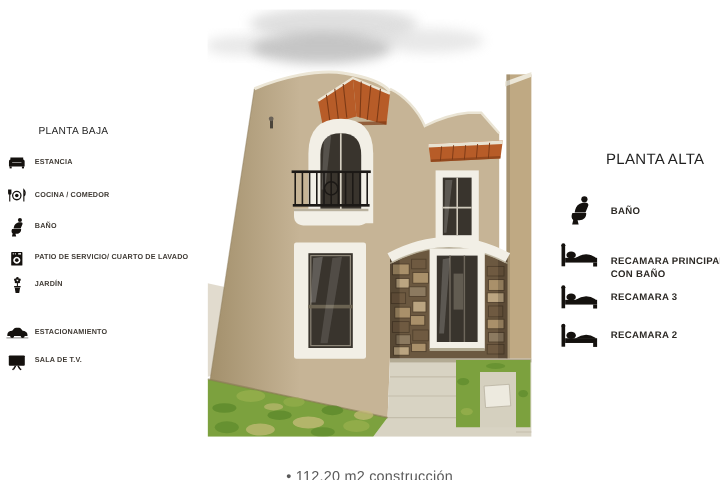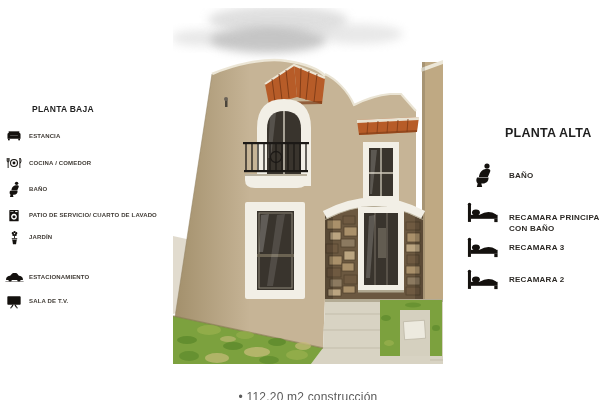--- a/index.html
+++ b/index.html
@@ -1,21 +1,21 @@
 <!DOCTYPE html>
 <html style="--c-wall: #c6b496; --c-wall-dark: #a3906c; --c-trim: #f2efe6; --c-awning: #b75c28; --c-awning-dark: #7c3a16; --c-stone-mortar: #6b5840; --c-glass: #39342d; --c-iron: #1c1916; --c-grass: #7ca13e; --c-walkway: #d8d3c3; --c-cloud: #c6c6c6; --c-side-wall: #bfa983; --t-heading: #1f1f1f; --t-label: #3f3a34; --t-footer: #5a5a5a;"><head>
 <meta charset="utf-8">
 <style>
   html,body{margin:0;padding:0;}
   body{
     width:600px;height:400px;position:relative;overflow:hidden;background:#ffffff;
     font-family:"Liberation Sans",sans-serif;
   }
   
-  .panel-title{position:absolute;font-weight:bold;color:var(--t-heading,#1f1f1f);padding-left:28px;}
+  .panel-title{position:absolute;font-weight:normal;color:var(--t-heading,#1f1f1f);padding-left:28px;}
   #pb-title{left:4px;top:104px;font-size:8.5px;letter-spacing:.25px;}
   #pa-title{left:477px;top:126px;font-size:12.5px;letter-spacing:.25px;}
   .pb-item{position:absolute;left:2px;display:flex;align-items:center;height:20px;}
   .pb-item .icon-wrap{width:24px;display:flex;justify-content:center;align-items:center;color:#14110e;}
   .pb-item svg{width:16px;height:16px;fill:currentColor;}
   .pb-item .label{margin-left:3px;font-size:6px;font-weight:600;color:var(--t-label,#3f3a34);
     letter-spacing:.15px;white-space:nowrap;}
   .pb-list .item-0{top:126px}
   .pb-list .item-1{top:153px}
   .pb-list .item-2{top:179px}

